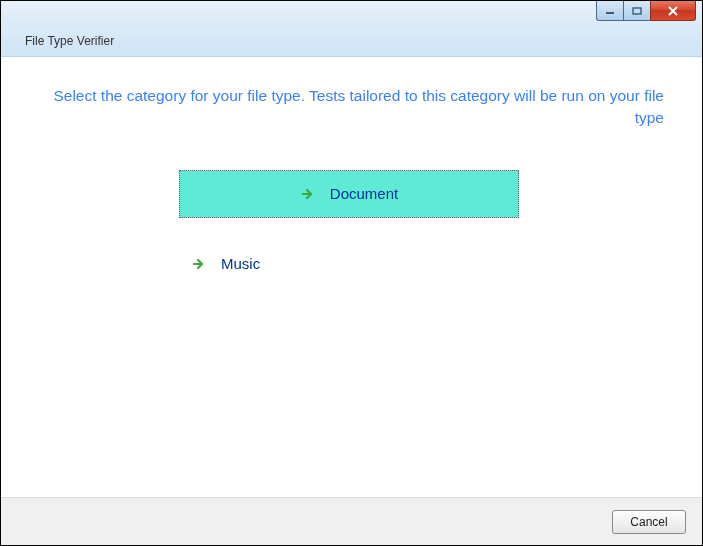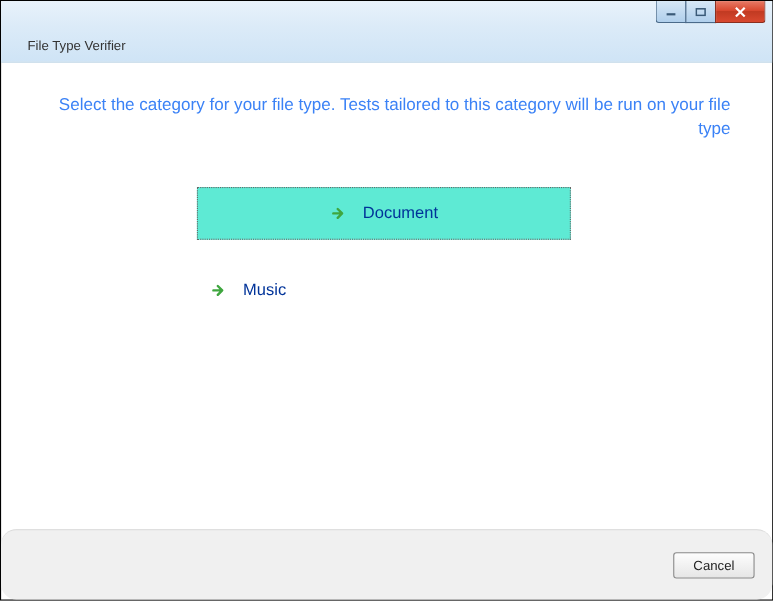--- a/index.html
+++ b/index.html
@@ -97,28 +97,27 @@
       width: 16px;
       height: 16px;
       margin-right: 14px;
       flex-shrink: 0;
       display: flex;
       align-items: center;
       justify-content: center;
     }
     .arrow-icon svg { display:block; }
     .footer {
-      height: 64px;
+      height: 48px;
       border-top: 1px solid #dcdcdc;
       background: #f0f0f0;
       display: flex;
       align-items: center;
       justify-content: flex-end;
       padding: 0 16px;
-      border-radius: 14px;
     }
     .btn {
       min-width: 74px;
       height: 24px;
       background: linear-gradient(to bottom, #fdfdfd, #e6e6e6);
       border: 1px solid #8a8a8a;
       border-radius: 3px;
       font-size: 12px;
       color: #222;
       cursor: pointer;

